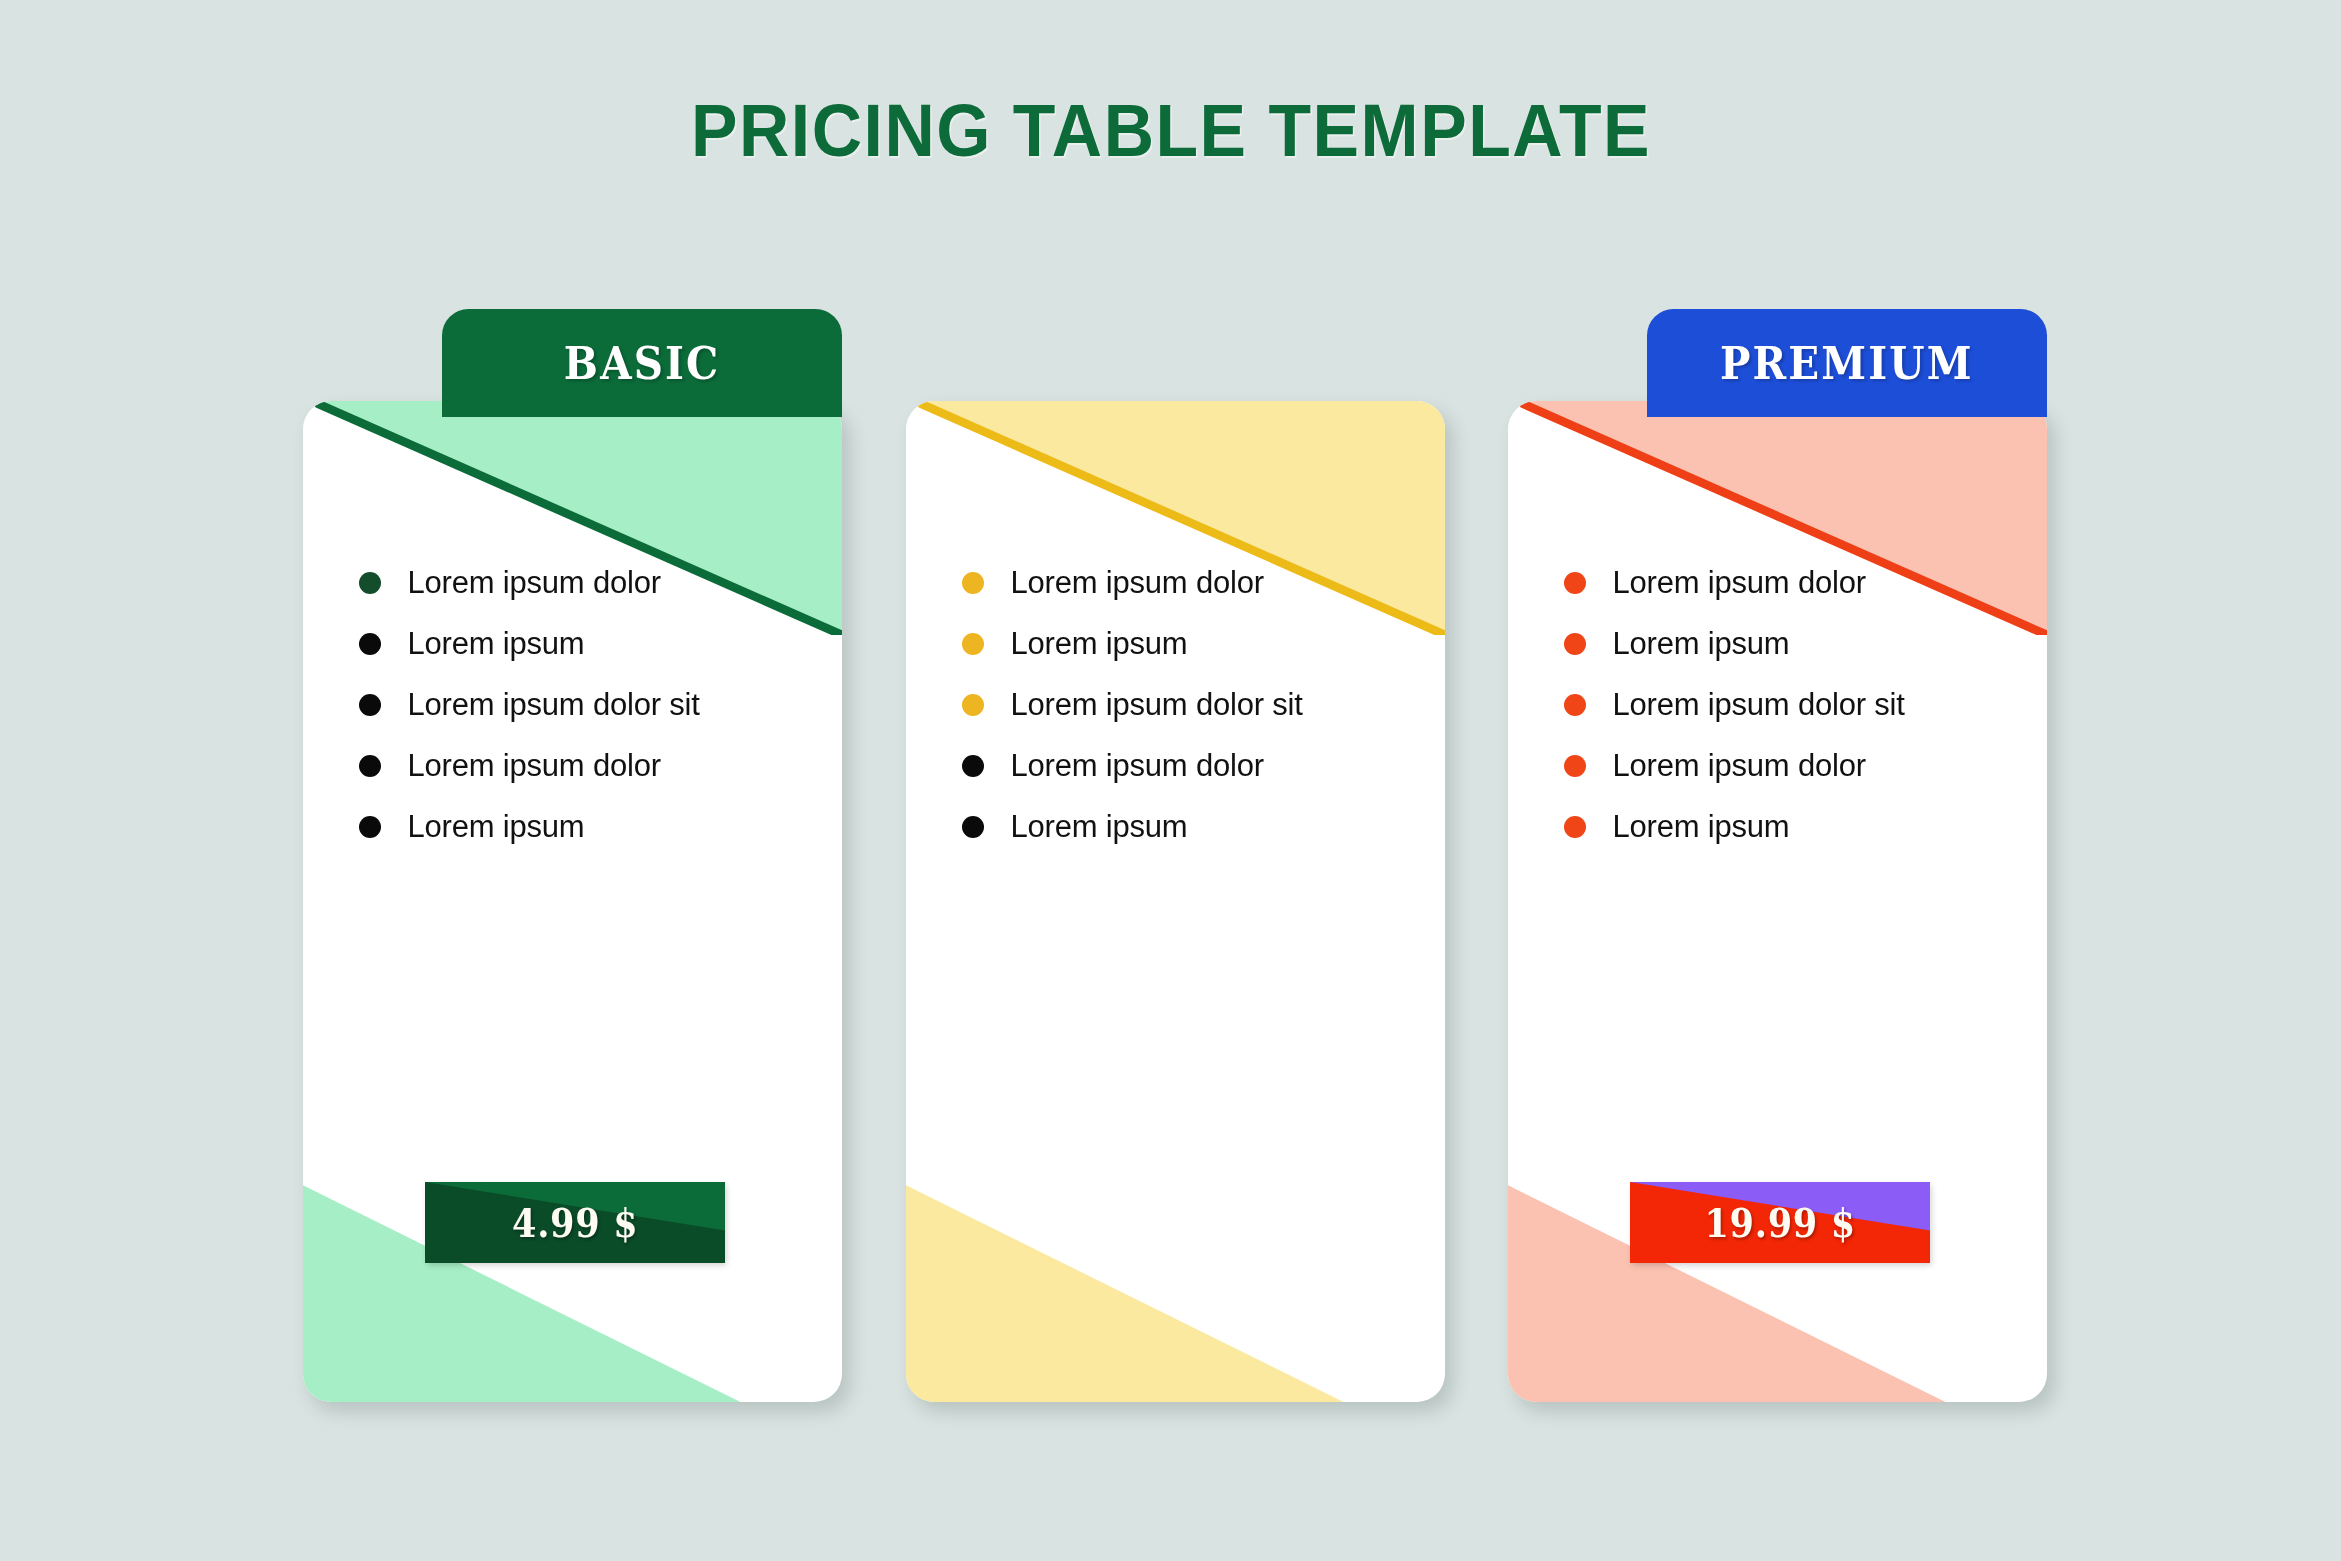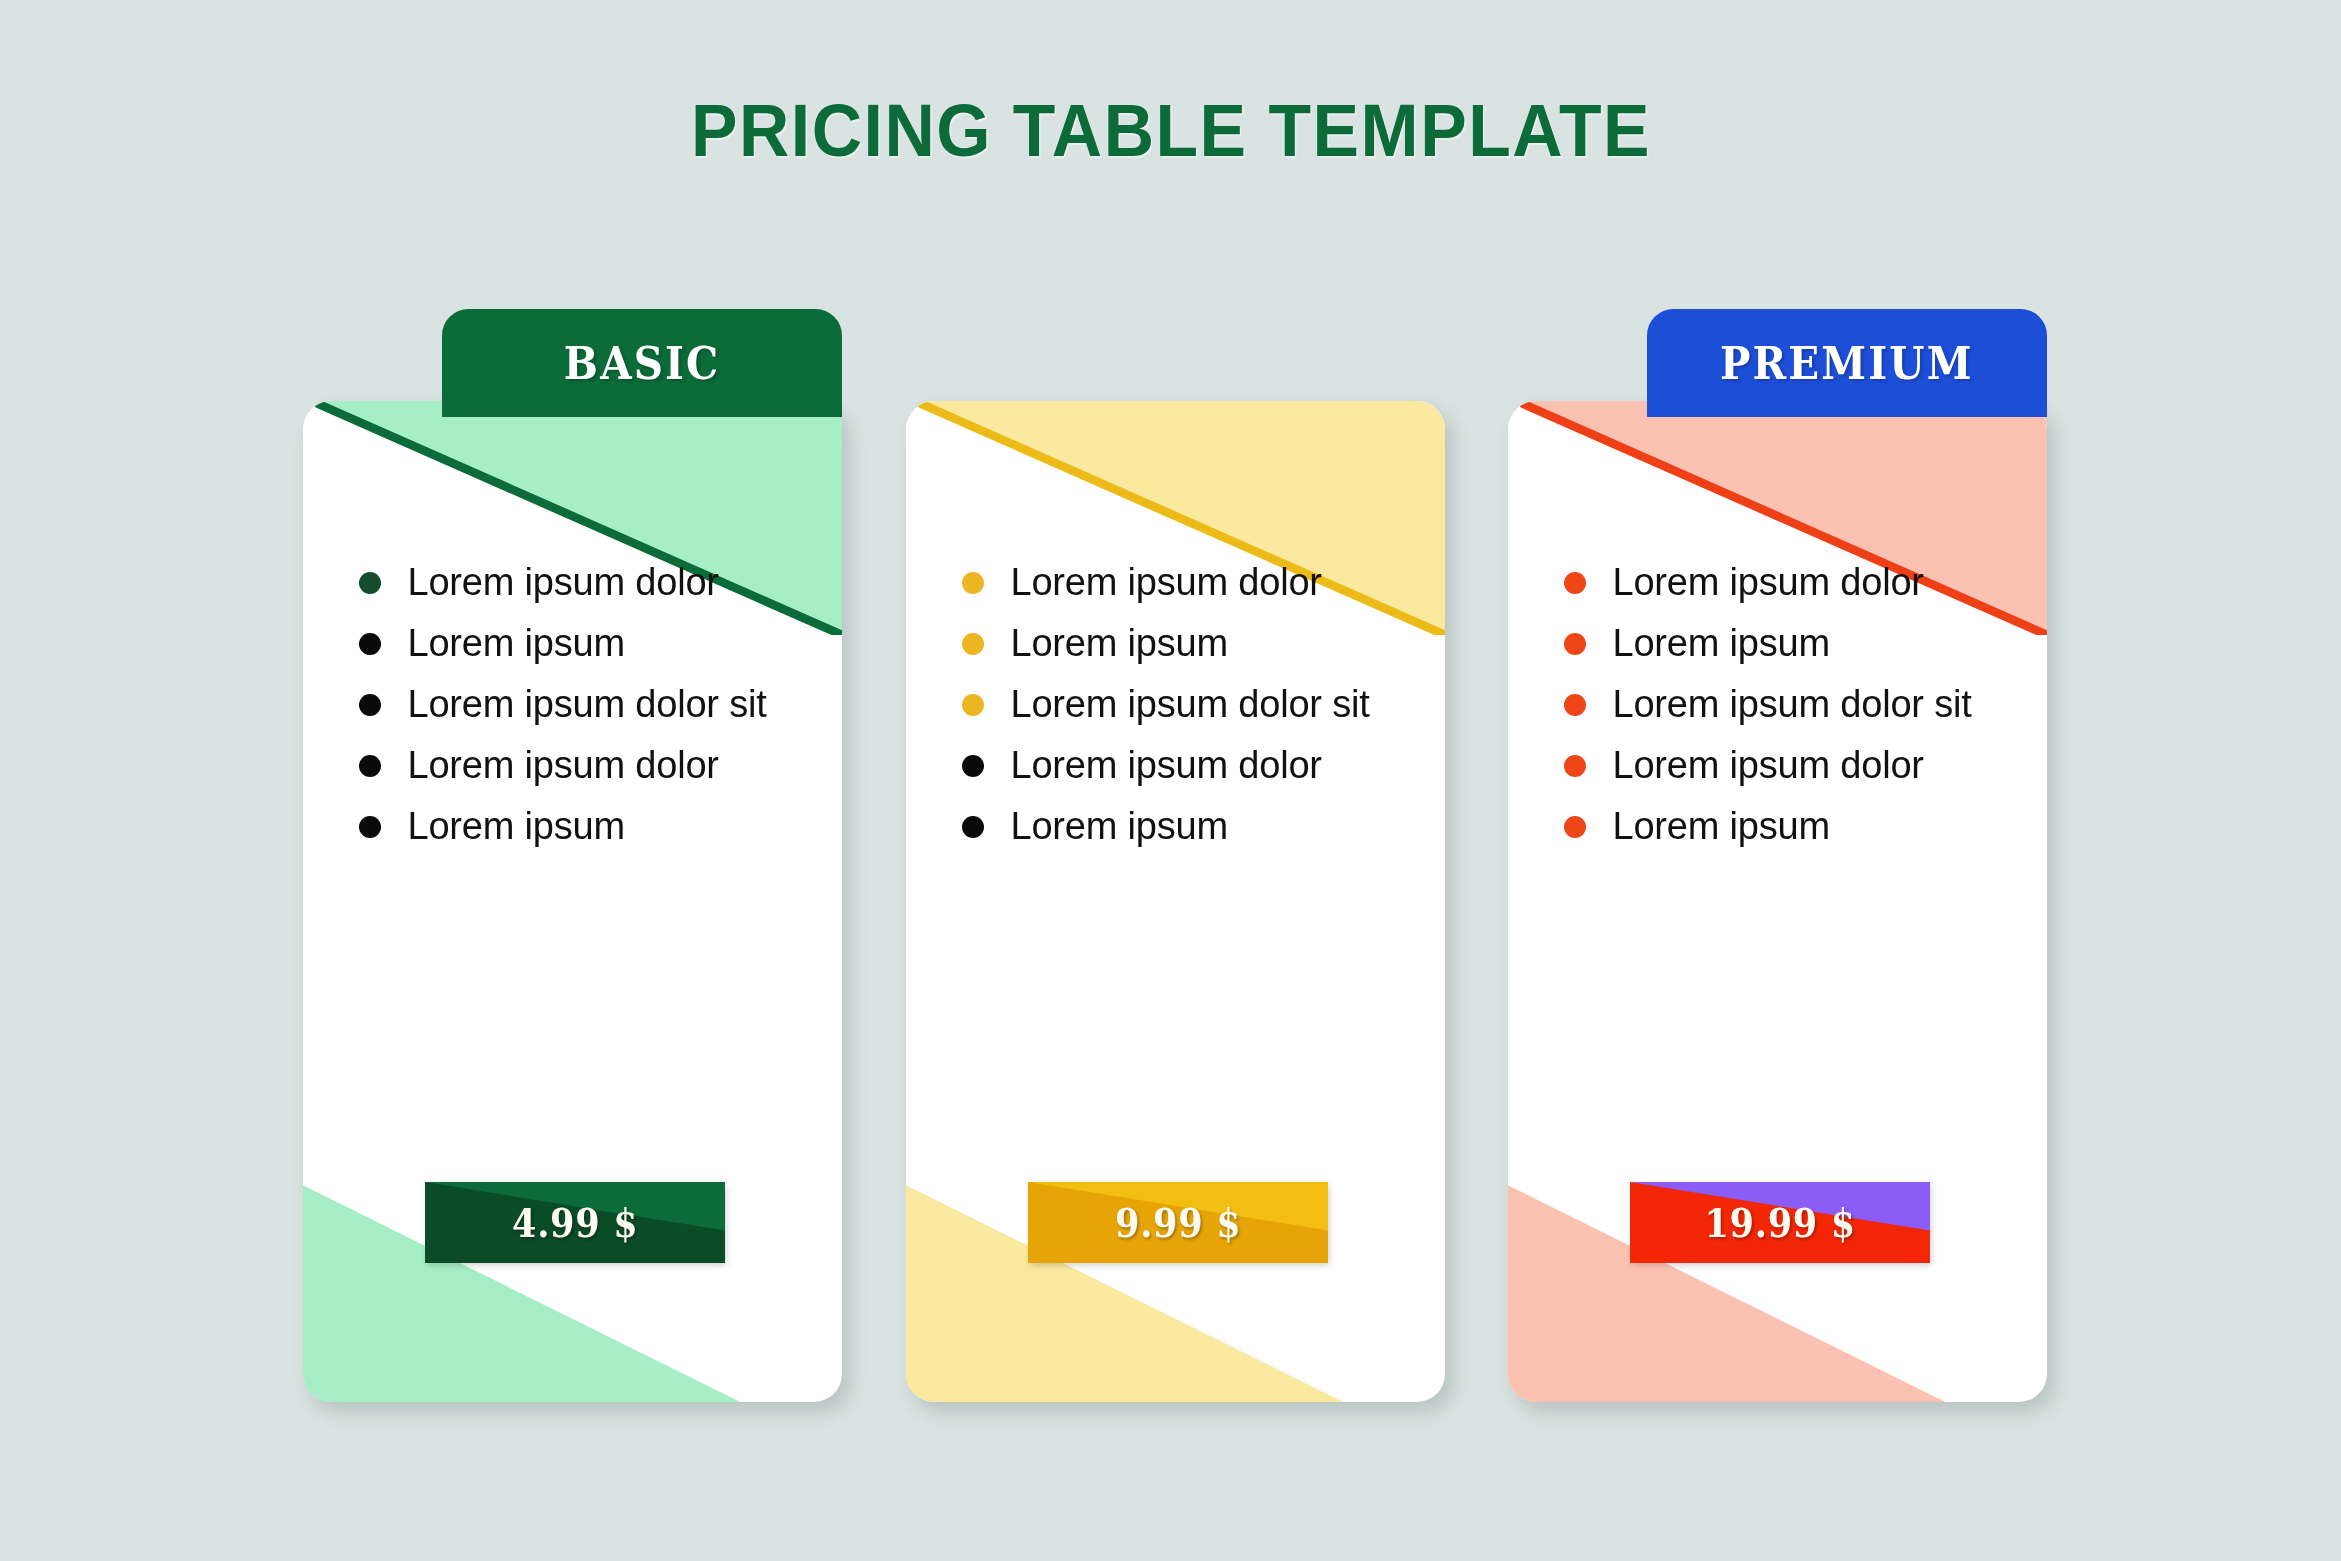--- a/index.html
+++ b/index.html
@@ -132,21 +132,21 @@
   }
   .bullet {
     width: 22px;
     height: 22px;
     border-radius: 50%;
     flex: 0 0 22px;
     margin-right: 26.5px;
   }
   .feature-label {
     font-family: "Liberation Sans", sans-serif;
-    font-size: 38px;
+    font-size: 31px;
     color: #111111;
     white-space: nowrap;
     letter-spacing: -0.2px;
   }
 
   
   .price-badge {
     position: absolute;
     left: 122px;
     bottom: 139px;
@@ -251,26 +251,20 @@
           </li>
           <li class="feature-row">
             <span class="bullet" style="background: rgb(10, 10, 10);"></span>
             <span class="feature-label">Lorem ipsum dolor</span>
           </li>
           <li class="feature-row">
             <span class="bullet" style="background: rgb(10, 10, 10);"></span>
             <span class="feature-label">Lorem ipsum</span>
           </li>
         </ul>
-        <div class="price-badge" style="background: rgb(242, 190, 18);">
-          <svg class="sheen" viewBox="0 0 384 104" preserveAspectRatio="none">
-            <polygon points="0,0 0,104 384,104 384,62" fill="#e6a406"></polygon>
-          </svg>
-          <span class="price-label">9.99 $</span>
-        </div>
       </div>
     </div>
     <div class="card-wrap c2">
       <div class="card-header" style="background: #1d4ed8;">
         <div class="card-header-label">PREMIUM</div>
       </div>
       <div class="card">
         <svg class="tri-top" viewBox="0 0 690 300" preserveAspectRatio="none">
           <polygon points="18,0 690,0 690,300" fill="#fbc2b2"></polygon>
         </svg>

